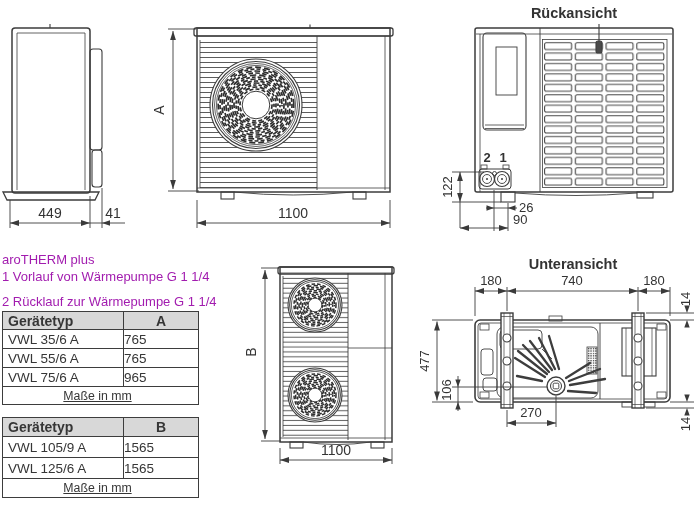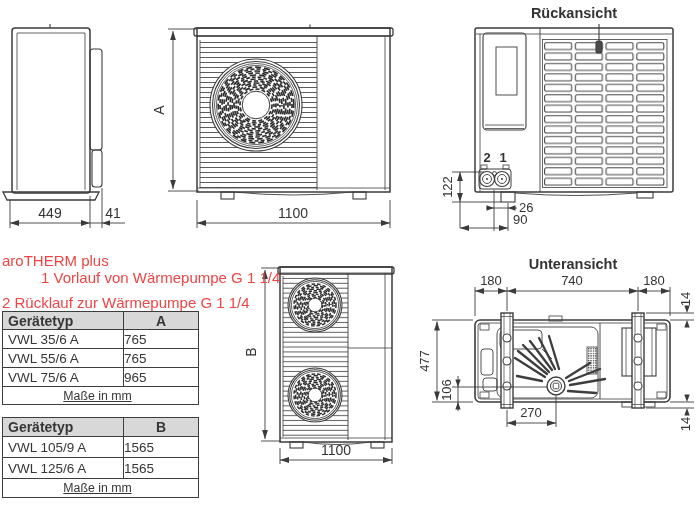--- a/index.html
+++ b/index.html
@@ -2,21 +2,21 @@
 <html><head>
 <meta charset="utf-8">
 <style>
   html,body{margin:0;padding:0;background:#fff;}
   #canvas{position:relative;width:700px;height:512px;background:#fff;overflow:hidden;
           font-family:"Liberation Sans",sans-serif;color:#333;}
   svg text{font-family:"Liberation Sans",sans-serif;fill:#333;font-size:13px;font-weight:500;}
   svg text.big{font-size:14px;}
   svg text.title{font-size:14.5px;font-weight:600;}
   svg text.port{font-size:13px;font-weight:700;}
-  .legend{position:absolute;left:2px;font-size:15px;font-weight:500;color:#ef4444;white-space:nowrap;}
+  .legend{position:absolute;left:2px;font-size:13px;font-weight:500;color:#a21caf;white-space:nowrap;}
   table.spec{position:absolute;left:2px;border-collapse:collapse;width:196px;
              font-size:13.5px;color:#363636;table-layout:fixed;}
   table.spec,table.spec th,table.spec td{border:1px solid #3d3d3d;}
   table.spec{border-width:1.5px;}
   table.spec th{background:#d8d8d8;font-size:14px;font-weight:700;text-align:left;padding:0 0 0 5px;margin-top:22px;}
   table.spec th.colA{text-align:center;padding:0;}
   table.spec td{padding:0 0 0 5px;}
   table.spec td.val{padding:0;}
   table.spec td.foot{text-align:center;font-size:12.3px;padding:0 6px 0 0;text-decoration:underline;}
   table.spec col.c1{width:121px;} table.spec col.c2{width:75px;}
@@ -333,21 +333,21 @@
       <line x1="507" y1="410" x2="507" y2="427"></line>
       <line x1="556" y1="396" x2="556" y2="427"></line>
       <line x1="507" y1="423" x2="556" y2="423" marker-start="url(#arw)" marker-end="url(#arw)"></line>
     </g>
     <text x="531" y="417" text-anchor="middle" stroke="none">270</text>
   </g>
 </svg>
 
   
   <div class="legend" style="top:252px;">aroTHERM plus</div>
-  <div class="legend" style="top:269px;margin-left:39px;">1 Vorlauf von Wärmepumpe G 1 1/4</div>
+  <div class="legend" style="top:269px;">1 Vorlauf von Wärmepumpe G 1 1/4</div>
   <div class="legend" style="top:286px;margin-top:8px;">2 Rücklauf zur Wärmepumpe G 1 1/4</div>
 
   
   <table class="spec" id="t1" style="top:311px;">
     <colgroup>
         <col class="c1">
         <col class="c2">
       </colgroup>
     <tbody>
         <tr>

